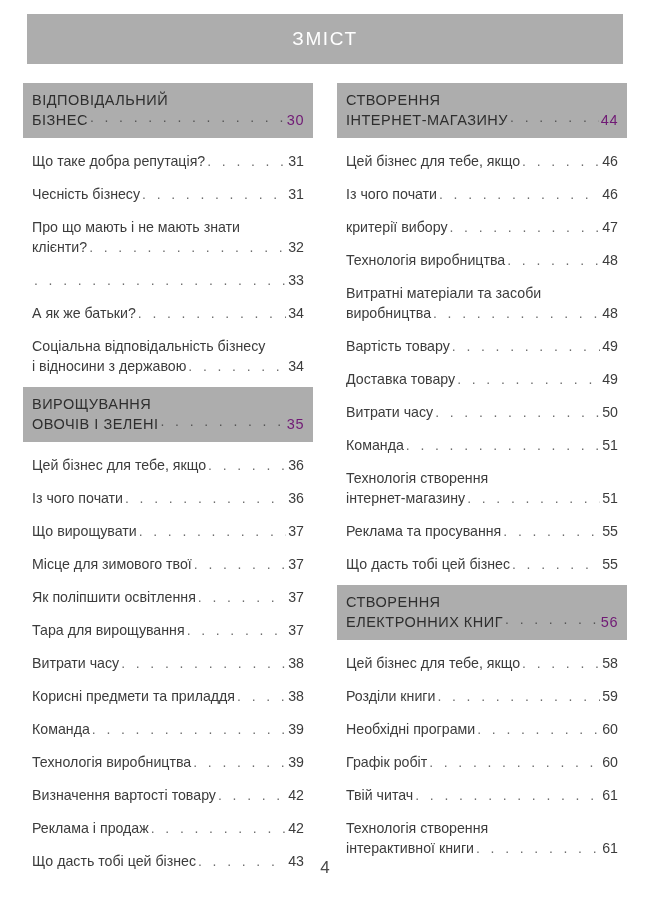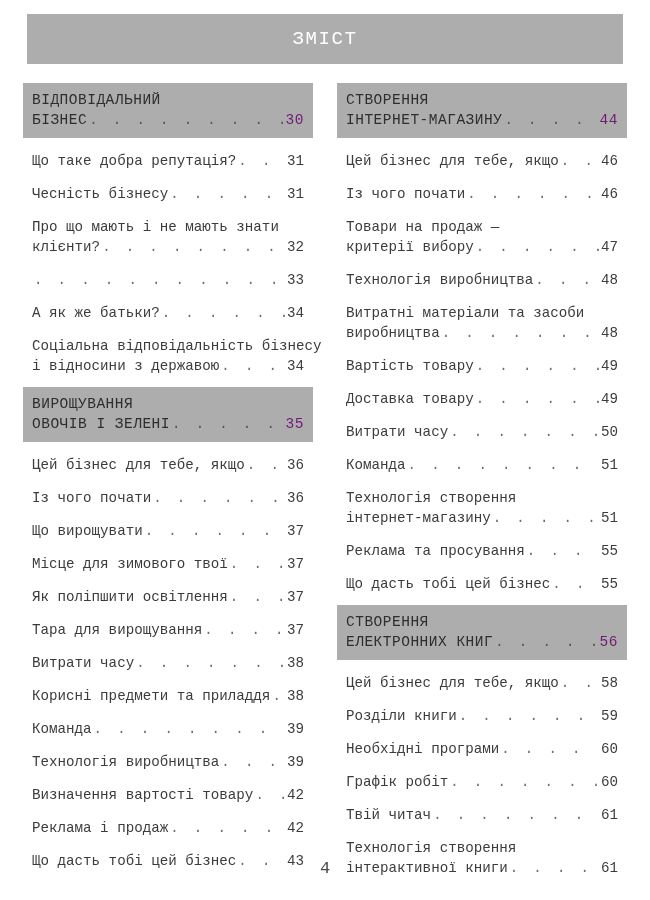--- a/index.html
+++ b/index.html
@@ -14,21 +14,20 @@
     color: #3a3a3a;
     position: relative;
     overflow: hidden;
   }
 
   .page {
     position: relative;
     width: 650px;
     height: 900px;
     box-sizing: border-box;
-    font-family: Liberation Mono, monospace;
   }
 
   
   .title-band {
     position: absolute;
     left: 27px;
     top: 14px;
     width: 596px;
     height: 50px;
     background: #adadad;
@@ -73,21 +72,21 @@
   }
   .section-header .hdr-line {
     font-size: 14.5px;
     letter-spacing: 0.5px;
     color: #2e2e2e;
     line-height: 20px;
     white-space: nowrap;
   }
   .section-header .hdr-line.with-page {
     display: flex;
-    align-items: center;
+    align-items: flex-start;
   }
   .hdr-title {
     flex: 0 0 auto;
   }
   .leader {
     flex: 1 1 auto;
     overflow: hidden;
     white-space: nowrap;
     margin: 0 2px;
     letter-spacing: 3.4px;
@@ -336,21 +335,20 @@
               </div>
             </div>
             <div class="entry">
               <div class="entry-row">
                 <span class="entry-label">Із чого почати</span>
                 <span class="leader">. . . . . . . . . . . . . . . . . . . . . . . . . . . . . . . . . . . . . . . . . . . . . . . . . . . . . . . . . . . . </span>
                 <span class="entry-page">46</span>
               </div>
             </div>
             <div class="entry">
-              <span class="entry-first-line">Товари на продаж —</span>
               <div class="entry-row">
                 <span class="entry-label">критерії вибору</span>
                 <span class="leader">. . . . . . . . . . . . . . . . . . . . . . . . . . . . . . . . . . . . . . . . . . . . . . . . . . . . . . . . . . . . </span>
                 <span class="entry-page">47</span>
               </div>
             </div>
             <div class="entry">
               <div class="entry-row">
                 <span class="entry-label">Технологія виробництва</span>
                 <span class="leader">. . . . . . . . . . . . . . . . . . . . . . . . . . . . . . . . . . . . . . . . . . . . . . . . . . . . . . . . . . . . </span>

